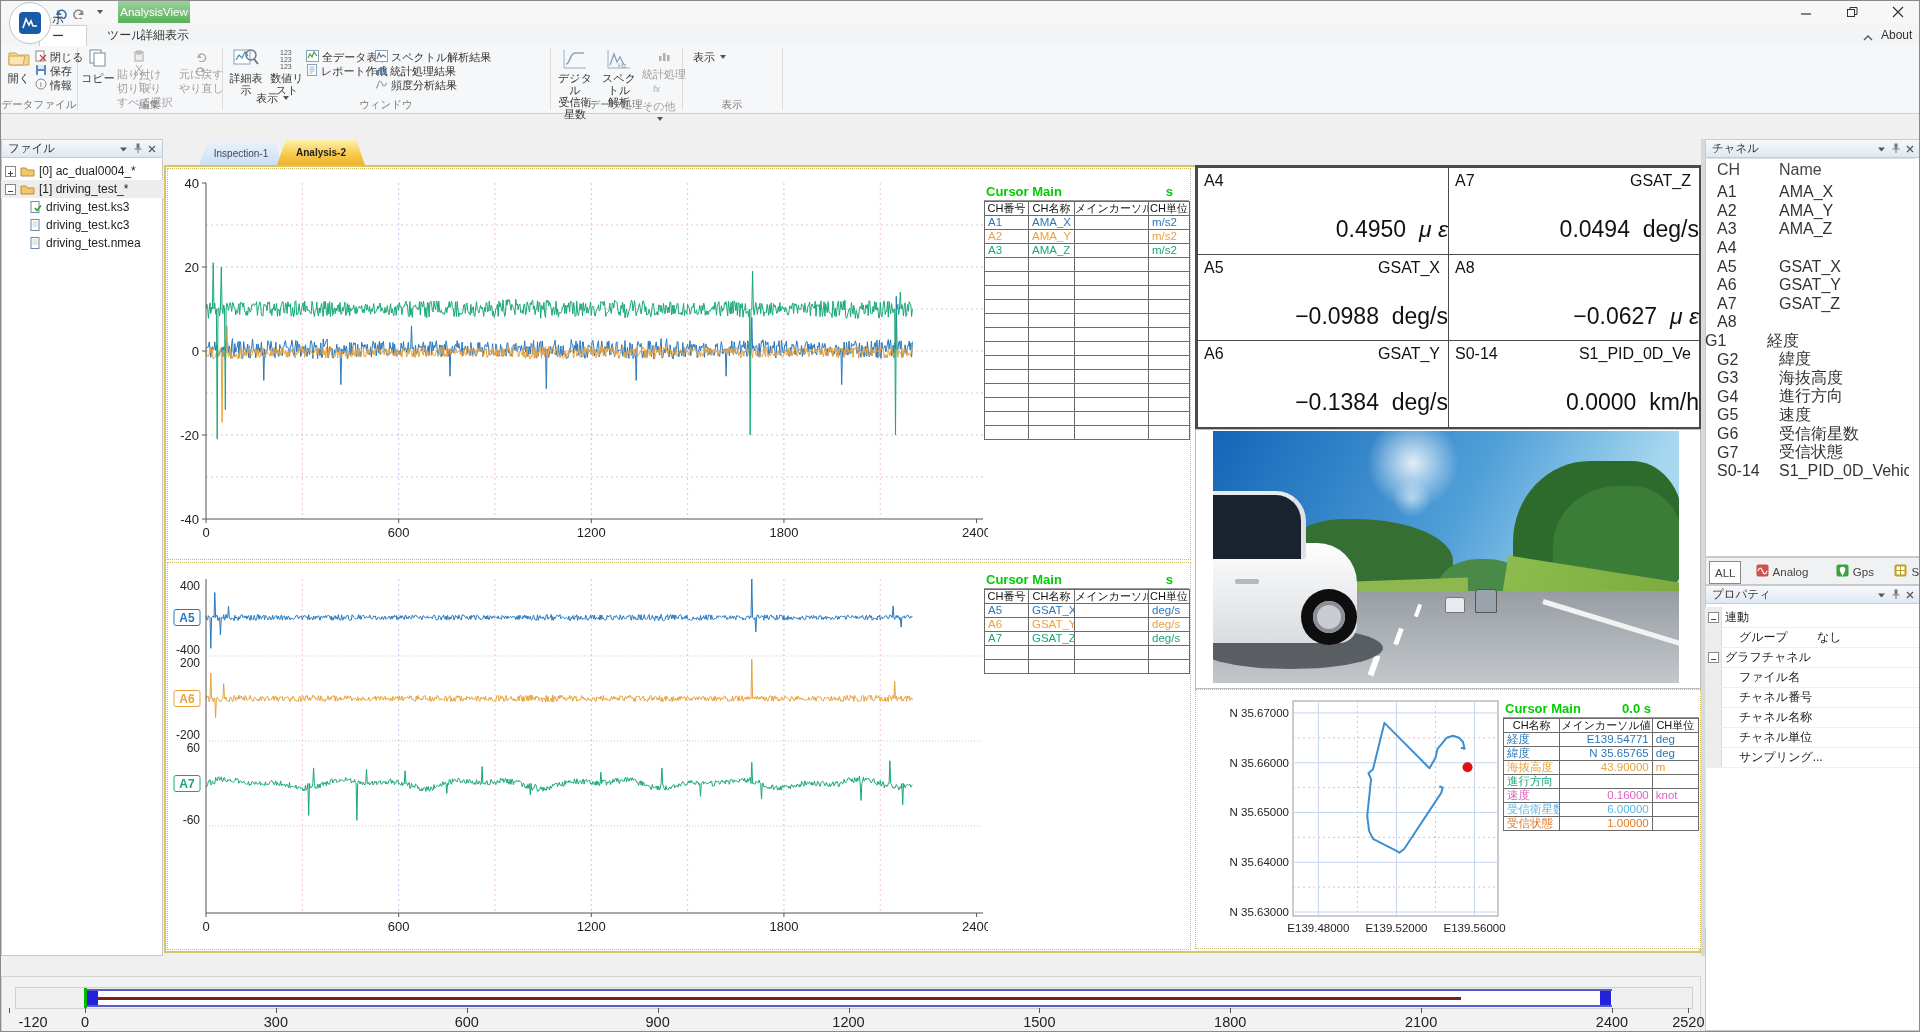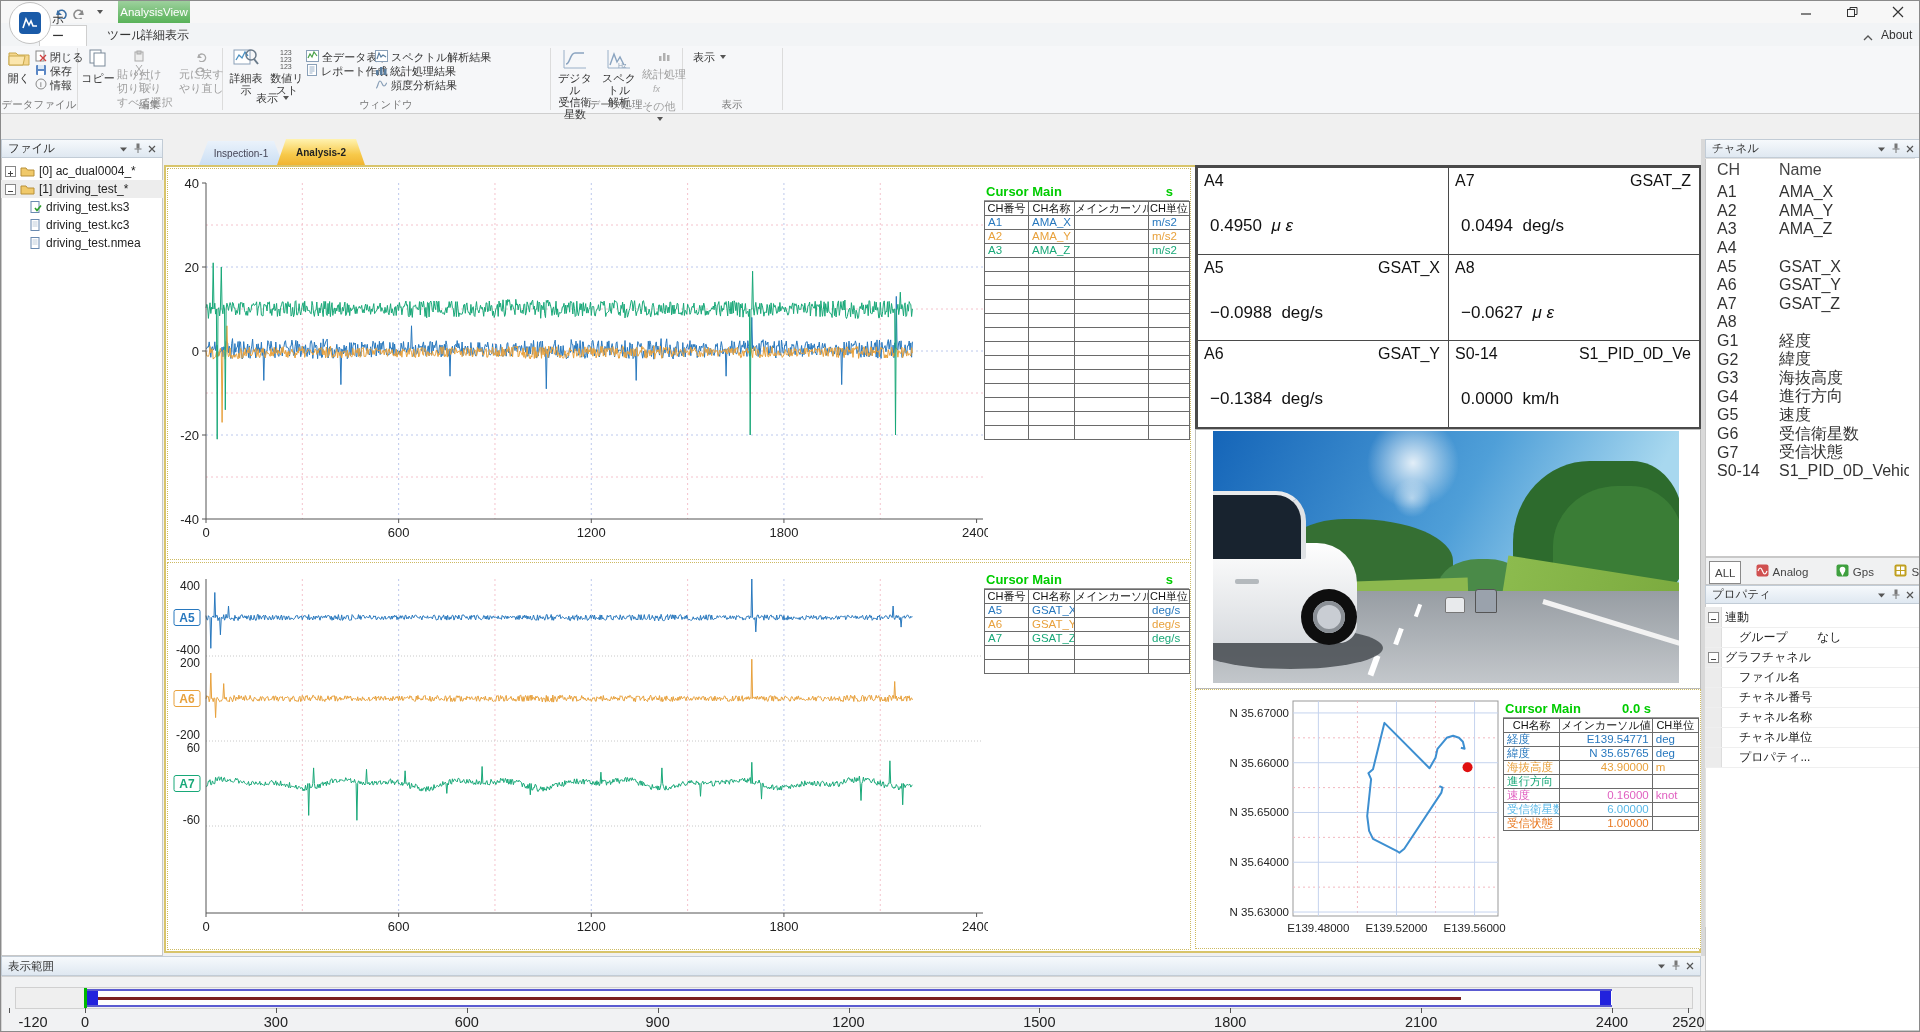--- a/index.html
+++ b/index.html
@@ -40,21 +40,21 @@
   .ctitle{display:flex;justify-content:space-between;font-weight:bold;color:#00cc00;font-size:13px;border-bottom:1px solid #999;padding:0 2px 1px 2px;}
   .ctab{border-collapse:collapse;width:100%;table-layout:fixed;background:#fff;}
   .ctab td{border:1px solid #6a6a6a;font-size:11.5px;padding:0 3px;height:13px;line-height:13px;white-space:nowrap;overflow:hidden;}
   .ctab tr.h td{font-size:11px;text-align:center;padding:0;color:#111;}
   .ctab td.r{text-align:right;}
   
   #numeric-panel{left:1194px;top:164px;width:506px;height:264px;border:2px solid #4a4a4a;box-sizing:border-box;background:#fff;}
   .ncell{position:absolute;box-sizing:border-box;border:1px solid #4a4a4a;overflow:hidden;background:#fff;}
   .nch{position:absolute;left:6px;top:4px;font-size:16px;color:#111;}
   .nname{position:absolute;right:8px;top:4px;font-size:16px;color:#111;}
-  .nval{position:absolute;left:12px;right:0;top:48px;text-align:left;font-size:17px;color:#111;}
+  .nval{position:absolute;left:0;right:0;top:48px;text-align:right;font-size:23px;color:#111;}
   
   #photo{left:1212px;top:430px;width:466px;height:252px;overflow:hidden;background:linear-gradient(118deg,#1565b8,#4f9fd8 48%,#a8d8ef 78%);}
   .pa{position:absolute;}
   
   .chrow{position:absolute;left:0;width:216px;height:18.6px;font-size:16px;color:#333;display:flex;align-items:center;}
   .ftab{position:absolute;top:3px;height:21px;display:flex;align-items:center;gap:4px;font-size:11.5px;color:#444;padding:0 5px;}
   .prow{position:absolute;left:0;width:216px;height:20px;font-size:12px;color:#222;display:flex;align-items:center;}
   
   #range-body{left:0;top:975px;width:1700px;height:57px;background:#f1f2f3;border:1px solid #d5d5d5;box-sizing:border-box;}
   .rlabel{position:absolute;top:1013px;width:60px;text-align:center;font-size:14.5px;color:#222;}
@@ -800,21 +800,21 @@
       </div>
       <div class="chrow" style="top: 136.6px;">
         <span style="margin-left:12px;width:62px;">A7</span>
         <span style="overflow:hidden;white-space:nowrap;width:130px;">GSAT_Z</span>
       </div>
       <div class="chrow" style="top: 155.2px;">
         <span style="margin-left:12px;width:62px;">A8</span>
         <span style="overflow:hidden;white-space:nowrap;width:130px;"></span>
       </div>
       <div class="chrow" style="top: 173.8px;">
-        <span style="margin-left:12px;width:62px;">G1</span>
+        <span style="width:62px;">G1</span>
         <span style="overflow:hidden;white-space:nowrap;width:130px;">経度</span>
       </div>
       <div class="chrow" style="top: 192.4px;">
         <span style="margin-left:12px;width:62px;">G2</span>
         <span style="overflow:hidden;white-space:nowrap;width:130px;">緯度</span>
       </div>
       <div class="chrow" style="top: 211px;">
         <span style="margin-left:12px;width:62px;">G3</span>
         <span style="overflow:hidden;white-space:nowrap;width:130px;">海抜高度</span>
       </div>
@@ -913,40 +913,24 @@
       <div class="prow" style="top: 80px; border-bottom: 1px solid rgb(239, 239, 239);">
         <span style="margin-left: 34px;">チャネル番号</span>
       </div>
       <div class="prow" style="top: 100px; border-bottom: 1px solid rgb(239, 239, 239);">
         <span style="margin-left: 34px;">チャネル名称</span>
       </div>
       <div class="prow" style="top: 120px; border-bottom: 1px solid rgb(239, 239, 239);">
         <span style="margin-left: 34px;">チャネル単位</span>
       </div>
       <div class="prow" style="top: 140px; border-bottom: 1px solid rgb(239, 239, 239);">
-        <span style="margin-left: 34px;">プロパティ...</span>
+        <span style="margin-left: 34px;">サンプリング...</span>
       </div>
     </div>
 
-  <div class="ab phead" style="left:0;top:955px;width:1700px;height:20px;">
-    <span>表示範囲</span>
-    <span class="phicons">
-        <span><svg width="9" height="7">
-            <path d="M1 1.5l3.5 4 3.5-4" fill="#555"></path>
-          </svg></span>
-        <span><svg width="8" height="10">
-            <rect x="2.5" y="0.5" width="3" height="5" fill="#777"></rect>
-            <line x1="0.5" y1="6" x2="7.5" y2="6" stroke="#777"></line>
-            <line x1="4" y1="6" x2="4" y2="10" stroke="#777"></line>
-          </svg></span>
-        <span><svg width="8" height="8">
-            <path d="M1 1l6 6M7 1L1 7" stroke="#555" stroke-width="1.2"></path>
-          </svg></span>
-      </span>
-  </div>
   <div class="ab" id="range-body"></div>
   <div class="ab" style="left:14px;top:986px;width:1678px;height:22px;background:#efefef;border:1px solid #d0d0d0;box-sizing:border-box;"></div>
   <div class="ab" id="range-sel" style="left: 84px; top: 988px; width: 1527px; height: 18px; border-top: 2px solid rgb(90, 90, 208); border-bottom: 2px solid rgb(90, 90, 208); box-sizing: border-box; background: rgb(253, 253, 253); position: absolute;"></div>
   <div class="ab" id="range-dataline" style="left: 87px; top: 996px; width: 1373.21px; height: 3px; background: rgb(122, 31, 31); position: absolute;"></div>
   <div class="ab" id="range-cursor" style="left: 83px; top: 987px; width: 3px; height: 20px; background: rgb(0, 184, 0); position: absolute;"></div>
   <div class="ab" id="range-handle-l" style="left: 86px; top: 990px; width: 11px; height: 14px; background: rgb(34, 34, 221); position: absolute;"></div>
   <div class="ab" id="range-handle-r" style="left: 1599px; top: 990px; width: 11px; height: 14px; background: rgb(34, 34, 221); position: absolute;"></div>
   <div class="ab" id="ruler">
       <div class="rtick" style="left: 7.65px;"></div>
       <div class="rlabel" style="left: 2px;">-120</div>

